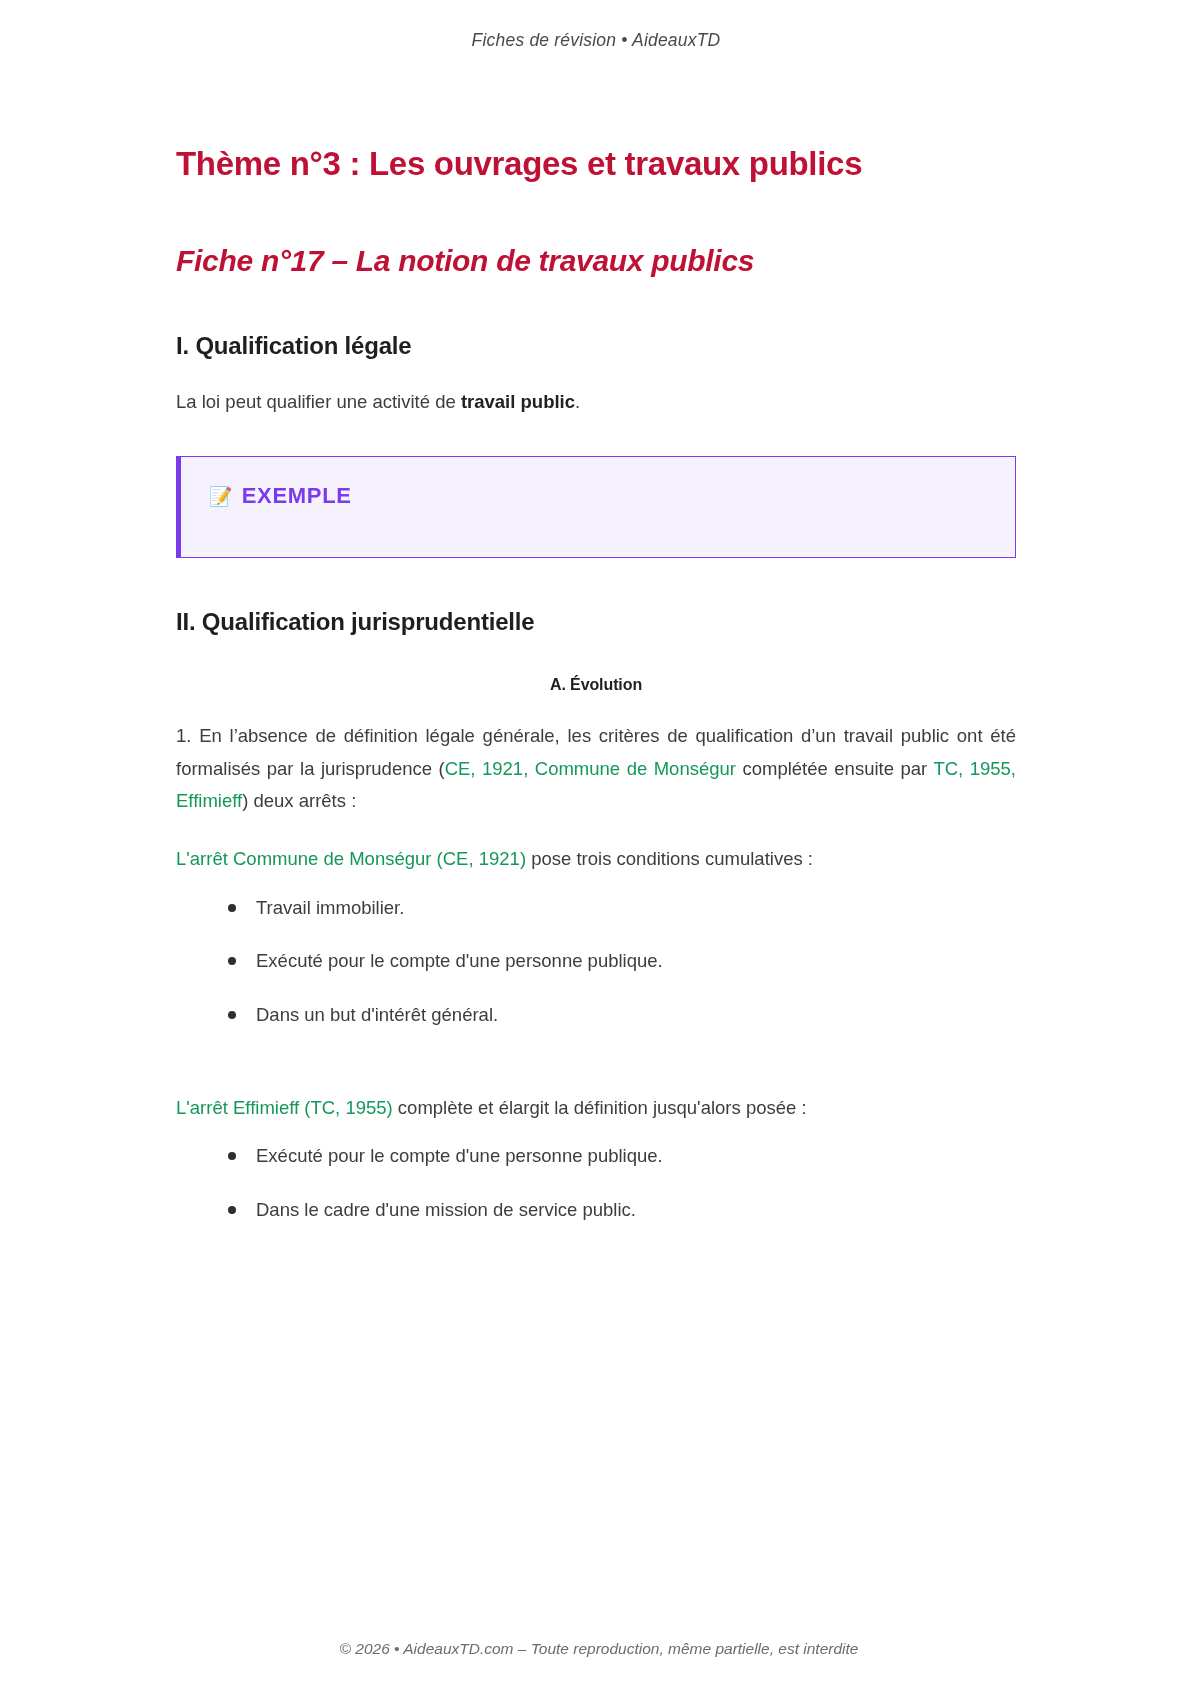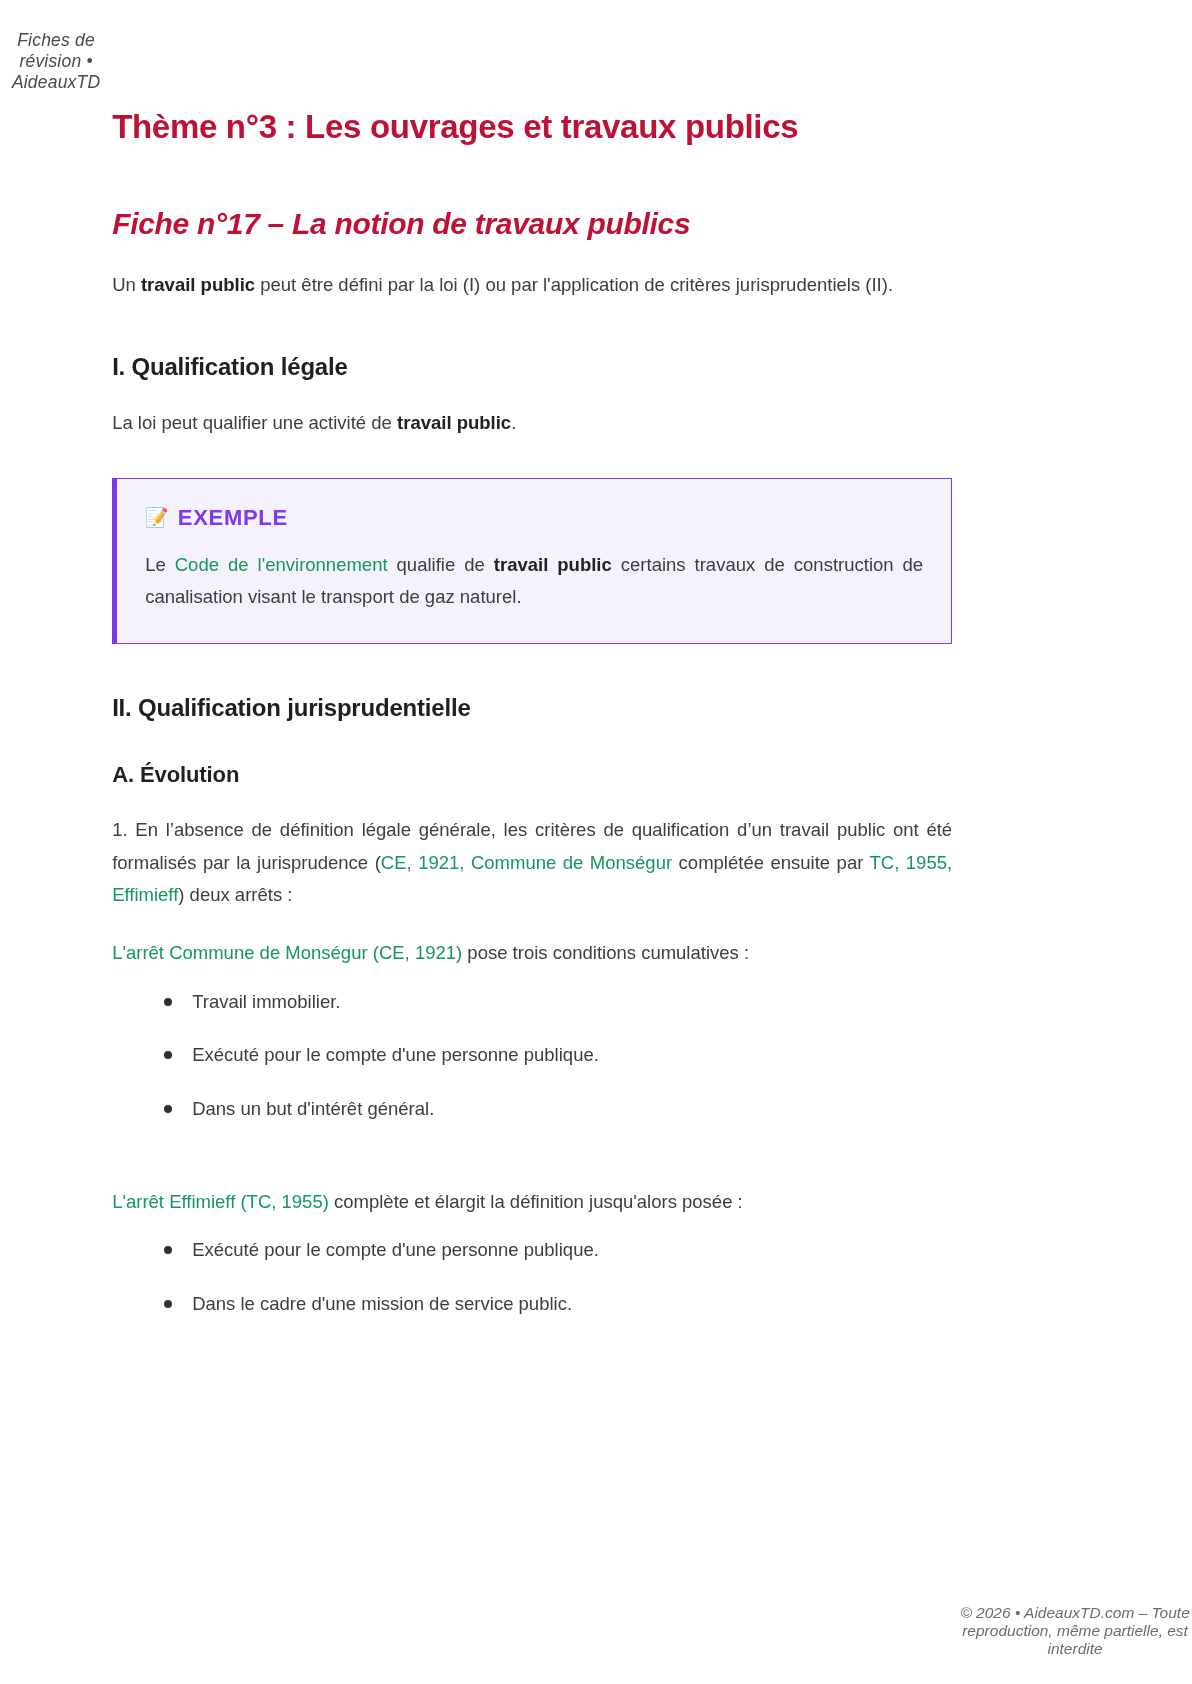--- a/index.html
+++ b/index.html
@@ -16,21 +16,21 @@
     -webkit-font-smoothing: antialiased;
   }
 
   .page {
     width: 1192px;
     min-height: 1684px;
     box-sizing: border-box;
     padding: 18px 0 0 0;
     position: relative;
     display: flex;
-    flex-direction: row;
+    flex-direction: column;
   }
 
   
   .running-header {
     text-align: center;
     font-style: italic;
     font-size: 17.5px;
     color: #4a4a4a;
     letter-spacing: 0.2px;
     padding-top: 12px;
@@ -67,25 +67,26 @@
   h3.section-title {
     font-size: 24px;
     font-weight: 800;
     color: #1f1f1f;
     margin: 52px 0 0 0;
     letter-spacing: -0.2px;
   }
   h3.section-title.tight-top { margin-top: 50px; }
 
   h4.subsection-title {
-    font-size: 22px;
+    font-size: 16px;
     font-weight: 800;
     color: #1f1f1f;
     margin: 40px 0 0 0;
     letter-spacing: -0.1px;
+    text-align: center;
   }
 
   p.para {
     font-size: 18.5px;
     line-height: 1.75;
     color: #3d3d3d;
     text-align: justify;
     margin: 26px 0 0 0;
   }
   p.para.left { text-align: left; }
@@ -170,32 +171,30 @@
 <div class="page">
 
   <div class="running-header">Fiches de révision • AideauxTD</div>
 
   <div class="content">
 
     <h1 class="theme-title">Thème n°3 : Les ouvrages et travaux publics</h1>
 
     <h2 class="fiche-title">Fiche n°17 – La notion de travaux publics</h2>
 
-    <p class="para"><span>Un </span><strong>travail public</strong><span> peut être défini par la loi (I) ou par l'application de critères jurisprudentiels (II).</span></p>
 
     <h3 class="section-title">I. Qualification légale</h3>
 
     <p class="para left"><span>La loi peut qualifier une activité de </span><strong>travail public</strong><span>.</span></p>
 
     <div class="callout">
       <div class="callout-head">
         <span class="callout-icon">📝</span>
         <span class="callout-label">EXEMPLE</span>
       </div>
-      <p><span>Le </span><span class="ref">Code de l'environnement</span><span> qualifie de </span><strong>travail public</strong><span> certains travaux de construction de canalisation visant le transport de gaz naturel.</span></p>
     </div>
 
     <h3 class="section-title tight-top">II. Qualification jurisprudentielle</h3>
 
     <h4 class="subsection-title">A. Évolution</h4>
 
     <p class="para"><span>1. En l’absence de définition légale générale, les critères de qualification d’un travail public ont été formalisés par la jurisprudence (</span><span class="ref">CE, 1921, Commune de Monségur</span><span> complétée ensuite par </span><span class="ref">TC, 1955, Effimieff</span><span>) deux arrêts :</span></p>
 
     <p class="para left"><span class="ref">L'arrêt Commune de Monségur (CE, 1921)</span><span> pose trois conditions cumulatives :</span></p>
 

